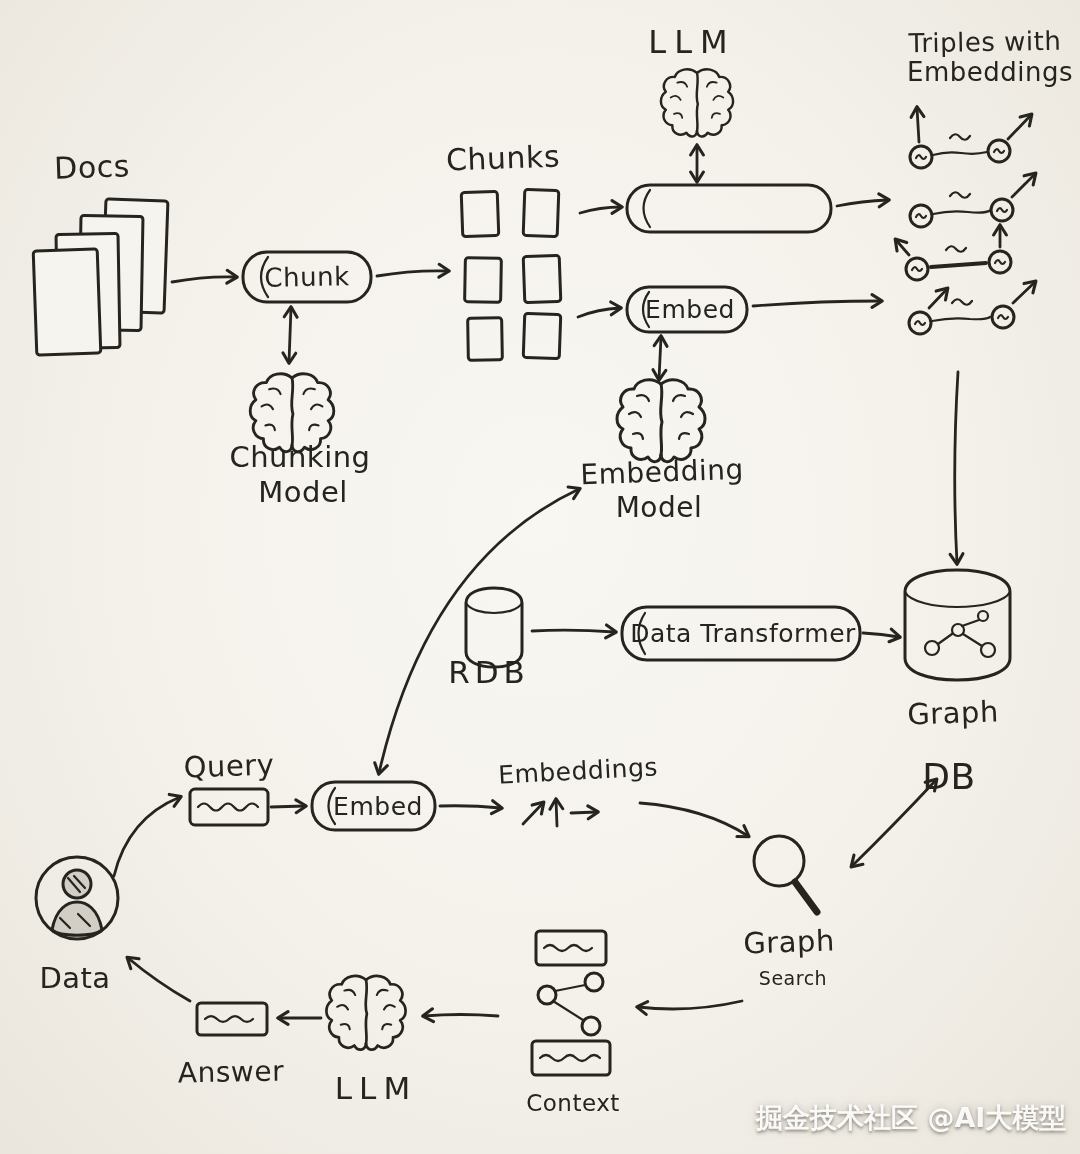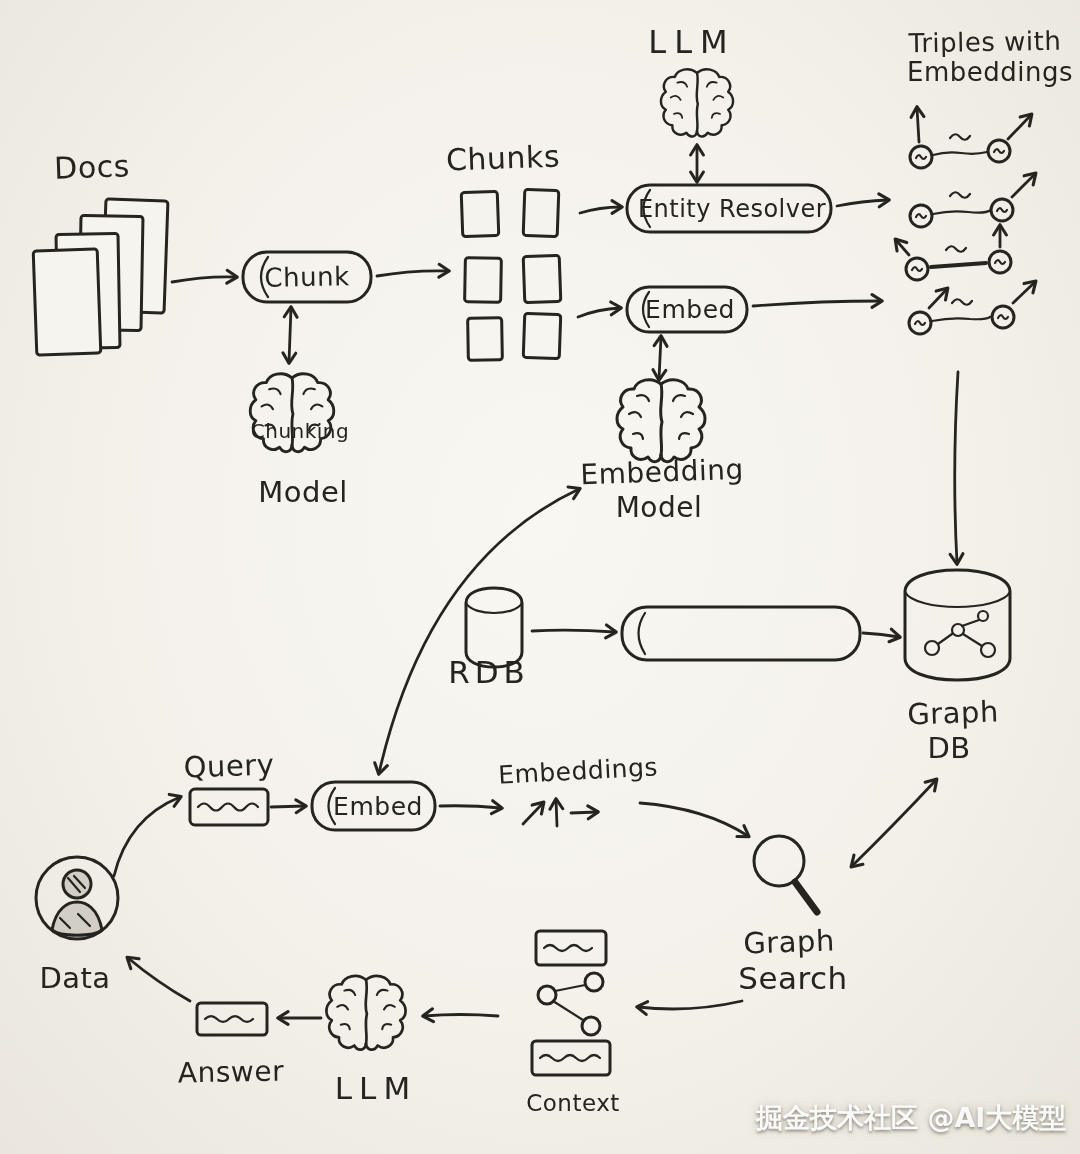--- a/index.html
+++ b/index.html
@@ -216,38 +216,38 @@
     <path class="arrow" d="M 640,803 Q 705,808 748,836" marker-end="url(#ah)"></path>
     <path class="arrow" d="M 742,1001 Q 690,1013 638,1007" marker-end="url(#ah)"></path>
     <path class="arrow" d="M 498,1016 Q 460,1013 424,1016" marker-end="url(#ah)"></path>
     <path class="arrow" d="M 321,1018 L 279,1018" marker-end="url(#ah)"></path>
     <path class="arrow" d="M 190,1001 Q 158,983 128,958" marker-end="url(#ah)"></path>
   </g>
 </svg>
 
 <div class="lbl" style="left:92px;top:167px;font-size:30px;transform:translate(-50%,-50%) rotate(-2deg)">Docs</div>
 <div class="lbl" style="left:307px;top:277px;font-size:26px;transform:translate(-50%,-50%) rotate(-1deg)">Chunk</div>
-<div class="lbl" style="left:300px;top:431px;font-size:20px">Chunking</div>
+<div class="lbl" style="left:300px;top:457px;font-size:29px">Chunking</div>
 <div class="lbl" style="left:303px;top:492px;font-size:29px">Model</div>
 <div class="lbl" style="left:503px;top:158px;font-size:30px;transform:translate(-50%,-50%) rotate(-2deg)">Chunks</div>
 <div class="lbl" style="left:692px;top:42px;font-size:32px;letter-spacing:8px">LLM</div>
-<div class="lbl" style="left:732px;top:209px;font-size:24px">Entity Resolver</div>
 <div class="lbl" style="left:985px;top:42px;font-size:26px;transform:translate(-50%,-50%) rotate(-1deg)">Triples with</div>
 <div class="lbl" style="left:990px;top:72px;font-size:26px">Embeddings</div>
 <div class="lbl" style="left:690px;top:309px;font-size:25px">Embed</div>
 <div class="lbl" style="left:662px;top:472px;font-size:28px;transform:translate(-50%,-50%) rotate(-2deg)">Embedding</div>
 <div class="lbl" style="left:659px;top:507px;font-size:28px">Model</div>
 <div class="lbl" style="left:489px;top:672px;font-size:31px;letter-spacing:5px">RDB</div>
+<div class="lbl" style="left:743px;top:633px;font-size:25px">Data Transformer</div>
 <div class="lbl" style="left:953px;top:713px;font-size:29px;transform:translate(-50%,-50%) rotate(-2deg)">Graph</div>
-<div class="lbl" style="left:949px;top:748px;font-size:29px">DB</div>
+<div class="lbl" style="left:949px;top:776px;font-size:36px">DB</div>
 <div class="lbl" style="left:229px;top:766px;font-size:29px;transform:translate(-50%,-50%) rotate(-2deg)">Query</div>
 <div class="lbl" style="left:378px;top:806px;font-size:25px">Embed</div>
 <div class="lbl" style="left:578px;top:771px;font-size:25px;transform:translate(-50%,-50%) rotate(-3deg)">Embeddings</div>
 <div class="lbl" style="left:75px;top:978px;font-size:29px">Data</div>
 <div class="lbl" style="left:789px;top:942px;font-size:29px;transform:translate(-50%,-50%) rotate(-2deg)">Graph</div>
-<div class="lbl" style="left:793px;top:978px;font-size:31px">Search</div>
+<div class="lbl" style="left:793px;top:978px;font-size:19px">Search</div>
 <div class="lbl" style="left:573px;top:1103px;font-size:23px">Context</div>
 <div class="lbl" style="left:376px;top:1088px;font-size:31px;letter-spacing:7px">LLM</div>
 <div class="lbl" style="left:231px;top:1072px;font-size:28px;transform:translate(-50%,-50%) rotate(-1deg)">Answer</div>
 
 <div class="wm">掘金技术社区 @AI大模型</div>
 
 </div>
 
 </body></html>

